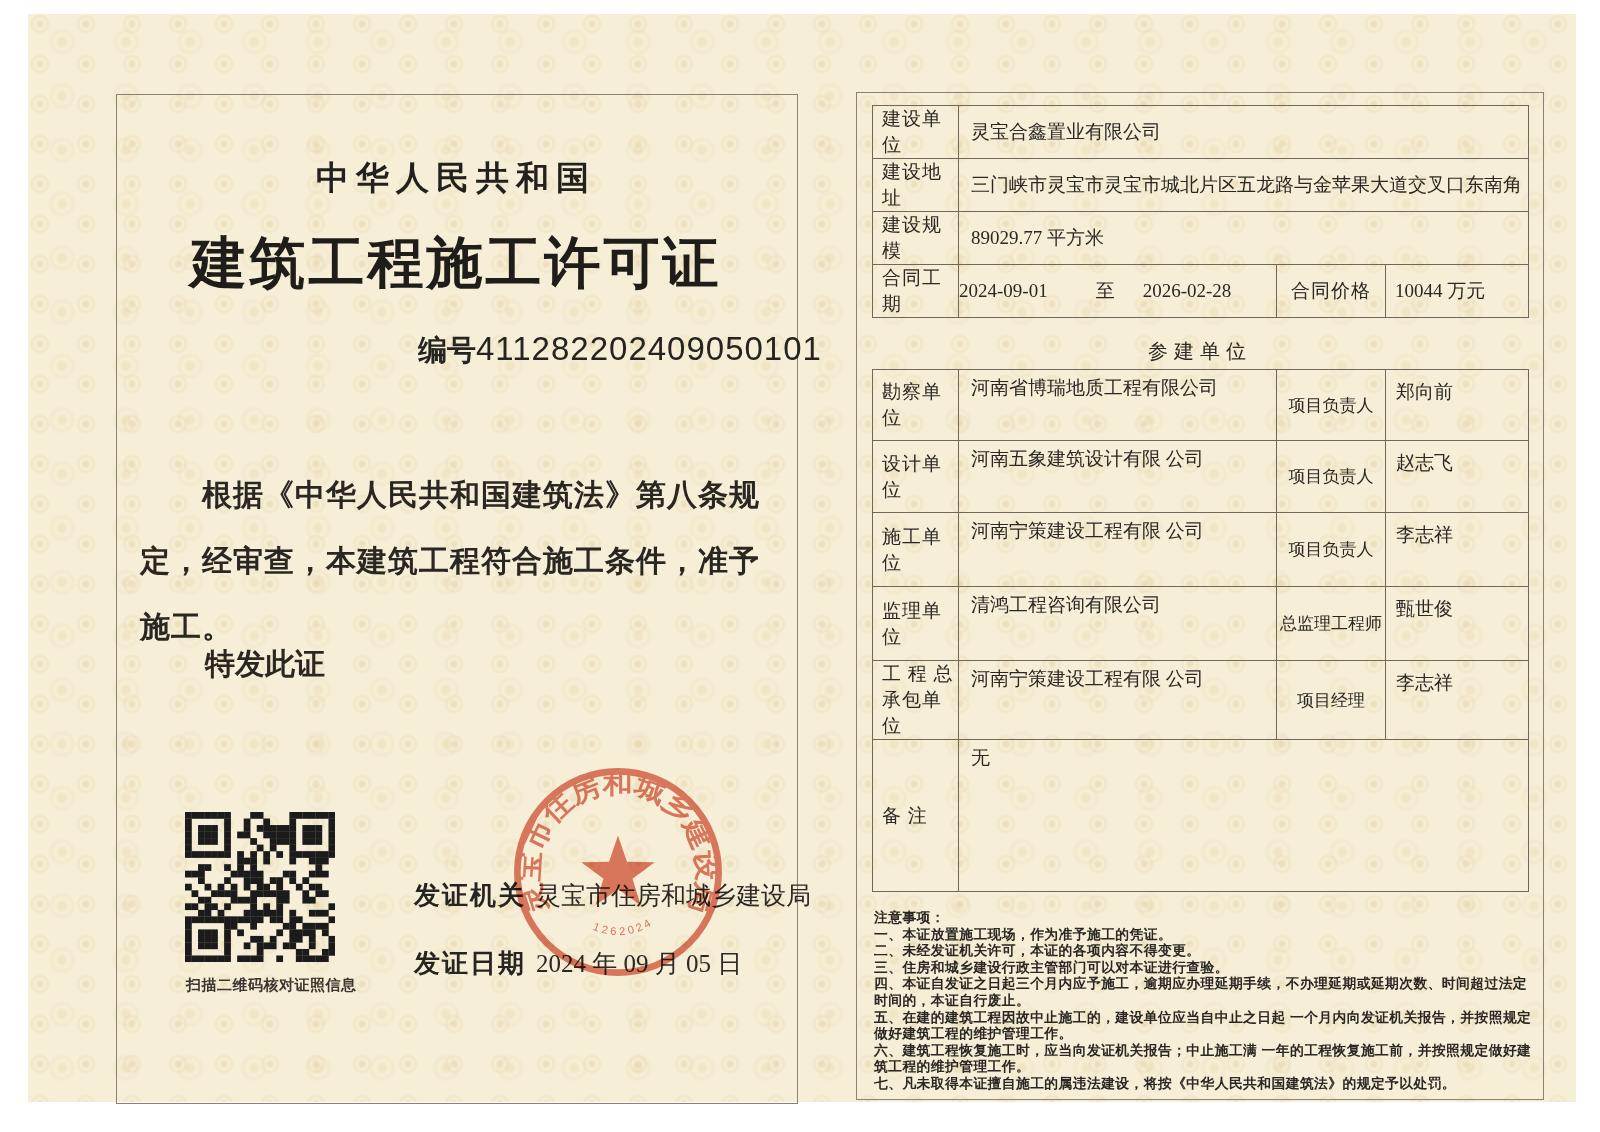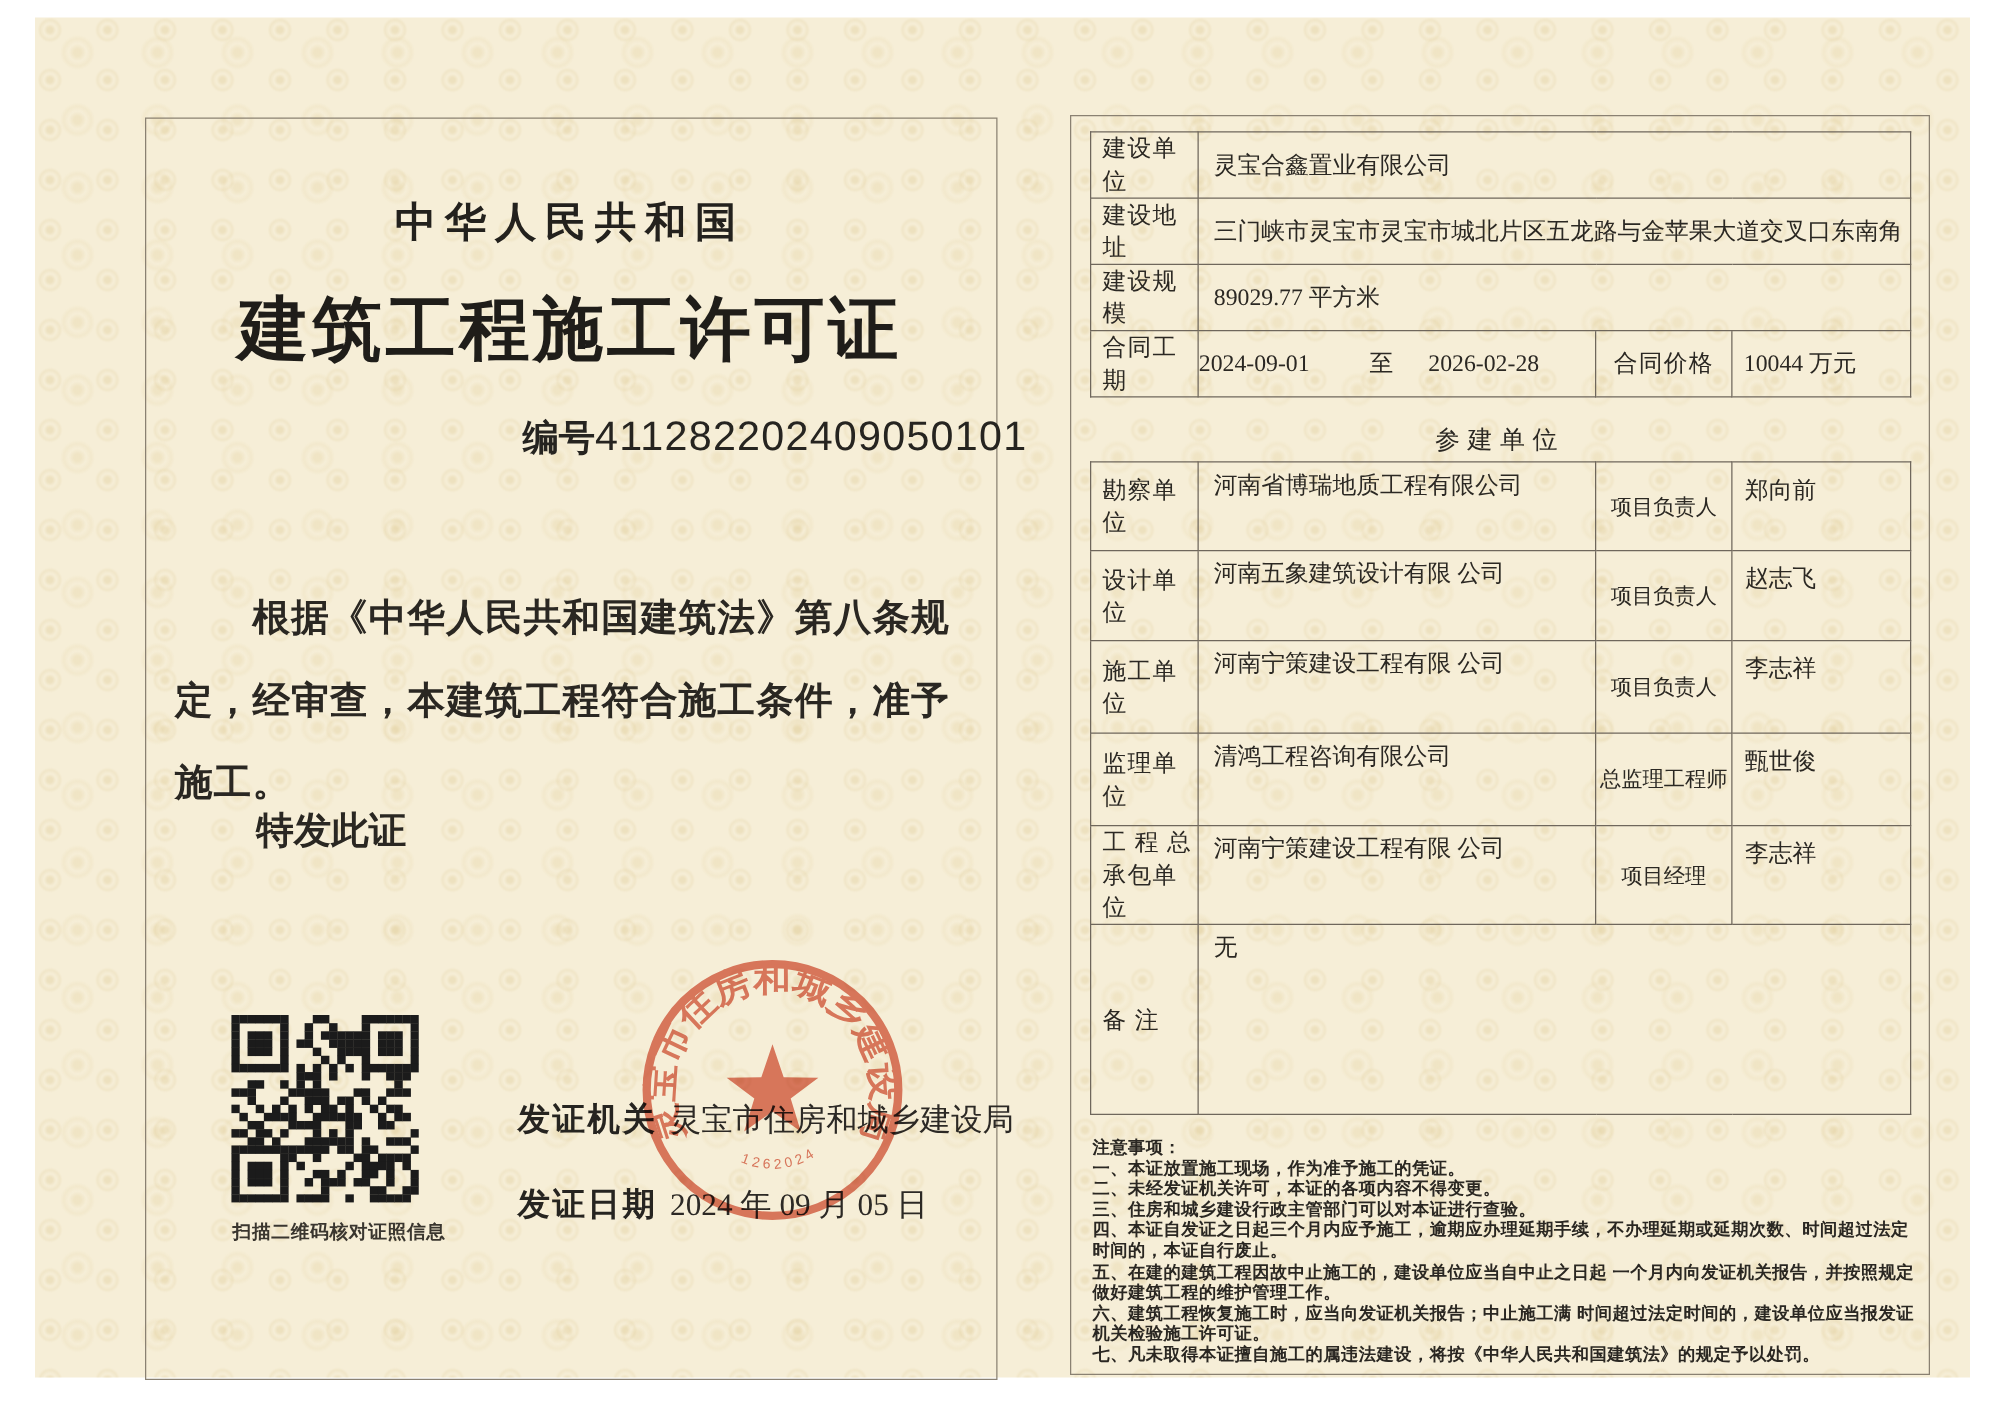--- a/index.html
+++ b/index.html
@@ -450,18 +450,18 @@
     </tbody>
       </table>
 
     <div class="abs notes">
       <p>注意事项：</p>
       <p>一、本证放置施工现场，作为准予施工的凭证。</p>
       <p>二、未经发证机关许可，本证的各项内容不得变更。</p>
       <p>三、住房和城乡建设行政主管部门可以对本证进行查验。</p>
       <p>四、本证自发证之日起三个月内应予施工，逾期应办理延期手续，不办理延期或延期次数、时间超过法定时间的，本证自行废止。</p>
       <p>五、在建的建筑工程因故中止施工的，建设单位应当自中止之日起 一个月内向发证机关报告，并按照规定做好建筑工程的维护管理工作。</p>
-      <p>六、建筑工程恢复施工时，应当向发证机关报告；中止施工满 时间超过法定时间的，建设单位应当报发证机关检验施工许可证。</p>
+      <p>六、建筑工程恢复施工时，应当向发证机关报告；中止施工满 一年的工程恢复施工前，并按照规定做好建筑工程的维护管理工作。</p>
       <p>七、凡未取得本证擅自施工的属违法建设，将按《中华人民共和国建筑法》的规定予以处罚。</p>
     </div>
 
   </div>
 </div>
 
 </body></html>

